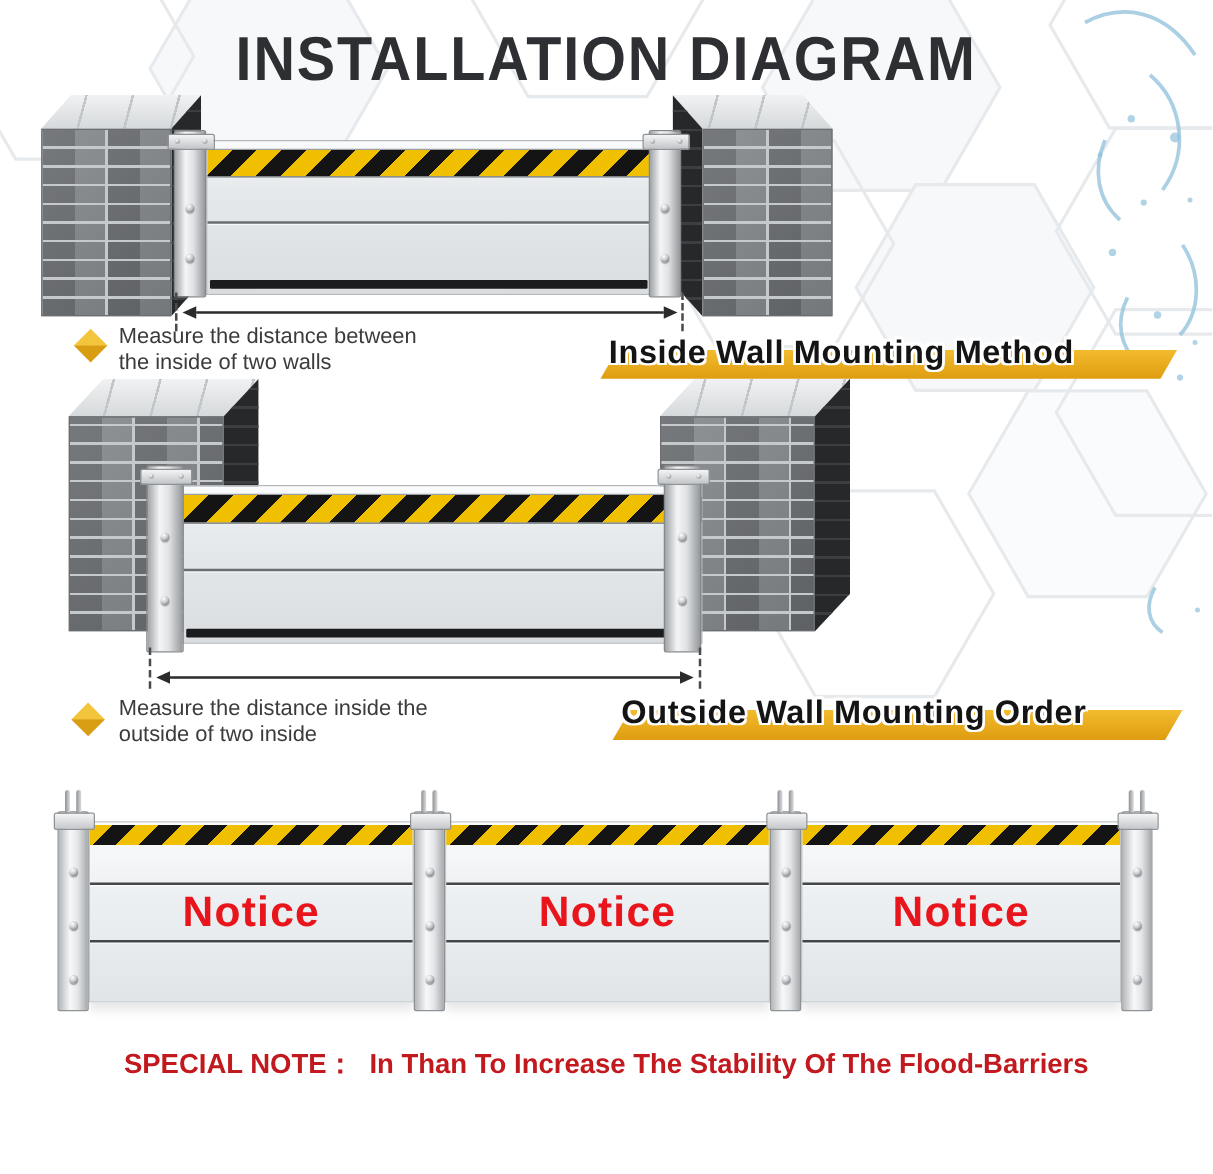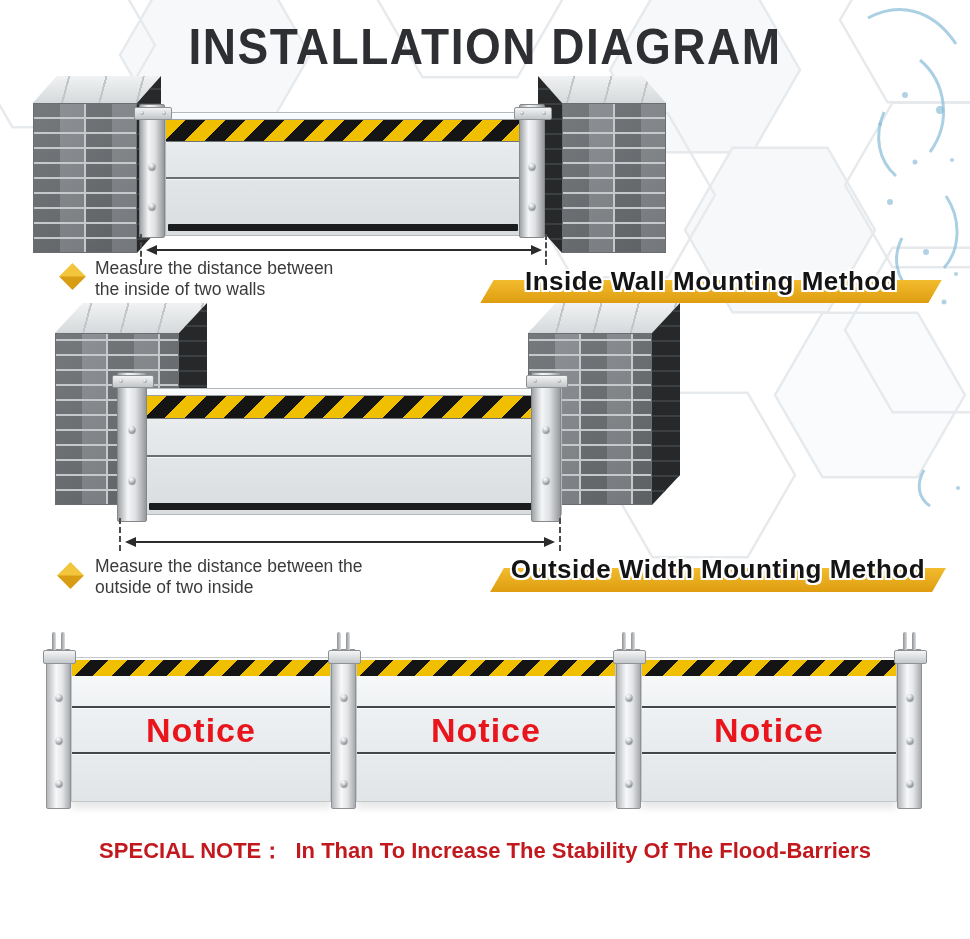--- a/index.html
+++ b/index.html
@@ -87,21 +87,21 @@
   .mnote{position:absolute;z-index:5;font-size:17.5px;line-height:21px;color:#3b3b3b;}
 
   
   .banner{position:absolute;z-index:5;}
   .banner-bg{
     position:absolute;left:0;right:0;top:10px;bottom:0;
     transform:skewX(-30deg);
     background:linear-gradient(#f2bb2e,#df9d10);
   }
   .banner-label{
-    position:absolute;left:0;right:0;top:-4px;text-align:center;
+    position:absolute;left:0;right:0;top:-4px;
     font-size:26px;font-weight:800;color:#141414;letter-spacing:.5px;
     text-shadow:-2px -2px 0 #fff,2px -2px 0 #fff,-2px 2px 0 #fff,2px 2px 0 #fff,
                 -2px 0 0 #fff,2px 0 0 #fff,0 -2px 0 #fff,0 2px 0 #fff;
   }
 
   
   #d1 .pillar-l{left:33px;top:76px;width:128px;height:177px;}
   #d1 .pillar-l .pt{left:0;top:0;width:128px;height:27px;clip-path:polygon(0 100%,104px 100%,128px 0,24px 0);}
   #d1 .pillar-l .pf{left:0;top:27px;width:104px;height:150px;}
   #d1 .pillar-l .ps{left:104px;top:0;width:24px;height:177px;clip-path:polygon(0 27px,100% 0,100% 150px,0 100%);}
@@ -315,26 +315,26 @@
     </div>
     <div class="dash dash-l"></div>
     <div class="dash dash-r"></div>
     <div class="marrow">
       <span class="ah-l"></span>
         <span class="shaft"></span>
         <span class="ah-r"></span>
     </div>
     <div class="diamond"></div>
     <div class="mnote">
-      <div>Measure the distance between the</div>
+      <div>Measure the distance inside the</div>
       <div>outside of two inside</div>
     </div>
     <div class="banner">
       <div class="banner-bg"></div>
-      <div class="banner-label">Outside Width Mounting Method</div>
+      <div class="banner-label">Outside Wall Mounting Order</div>
     </div>
   </div>
 
   <div id="bb">
     <div class="bpanel pan1">
       <div class="bhaz"></div>
       <div class="bgroove bg1"></div>
       <div class="bgroove bg2"></div>
       <div class="notice">Notice</div>
     </div>

